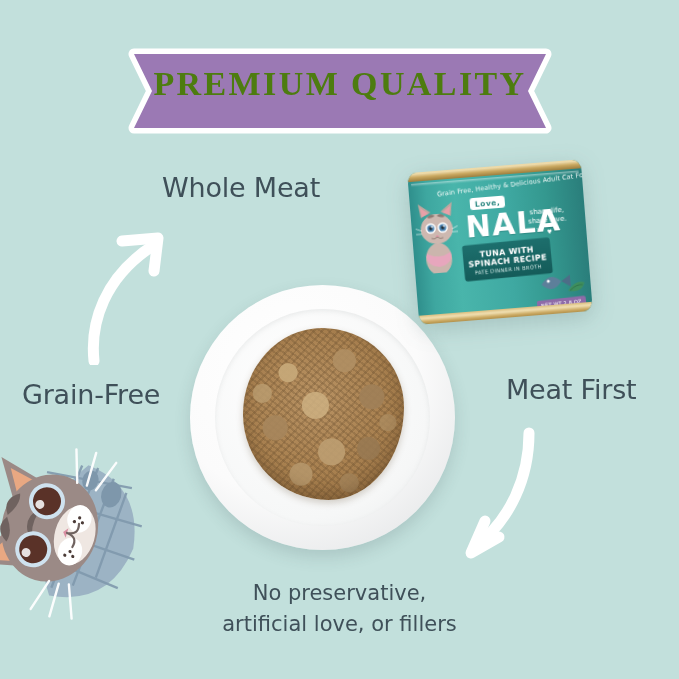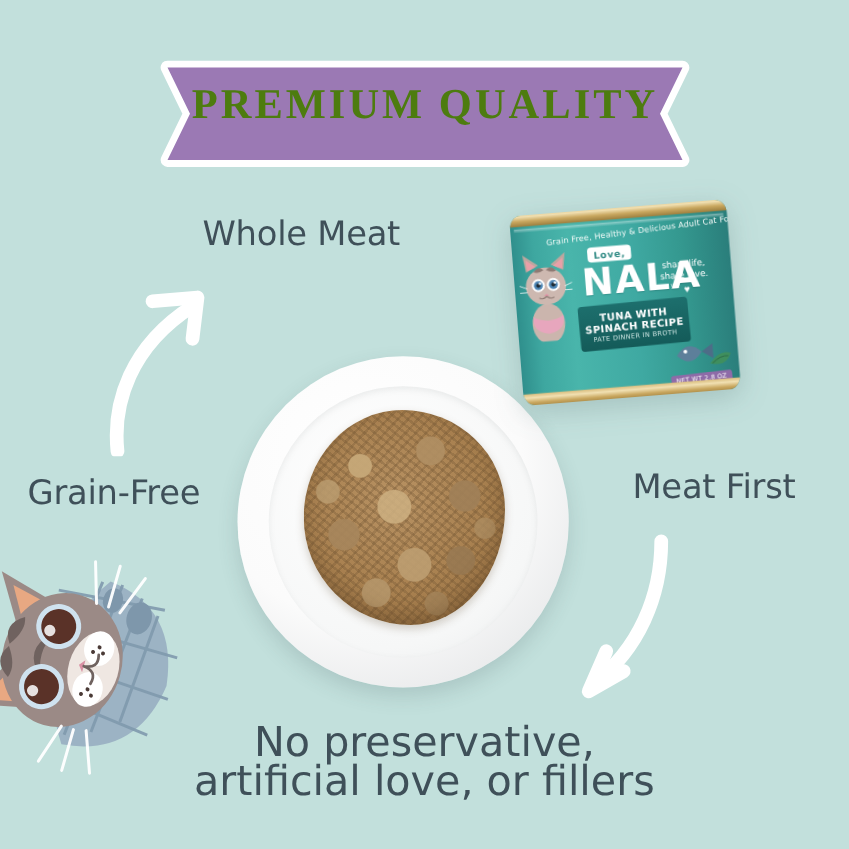--- a/index.html
+++ b/index.html
@@ -41,21 +41,21 @@
   }
   #lbl-whole-meat{left:162px;top:172px;}
   #lbl-grain-free{left:22px;top:379px;}
   #lbl-meat-first{left:506px;top:360px;margin-top:14px;}
 
   .feat-multiline{
     position:absolute;
     left:0;right:0;top:578px;
     text-align:center;
     color:#3f5059;
-    font-size:33px;
+    font-size:21px;
     line-height:31px;
     font-family:"DejaVu Sans", sans-serif;
   }
   .feat-multiline span{display:block;}
 
   
   .arrow{position:absolute;}
   #arrow-up{left:80px;top:215px;width:130px;height:150px;}
   #arrow-down{left:455px;top:425px;width:130px;height:140px;}
 

